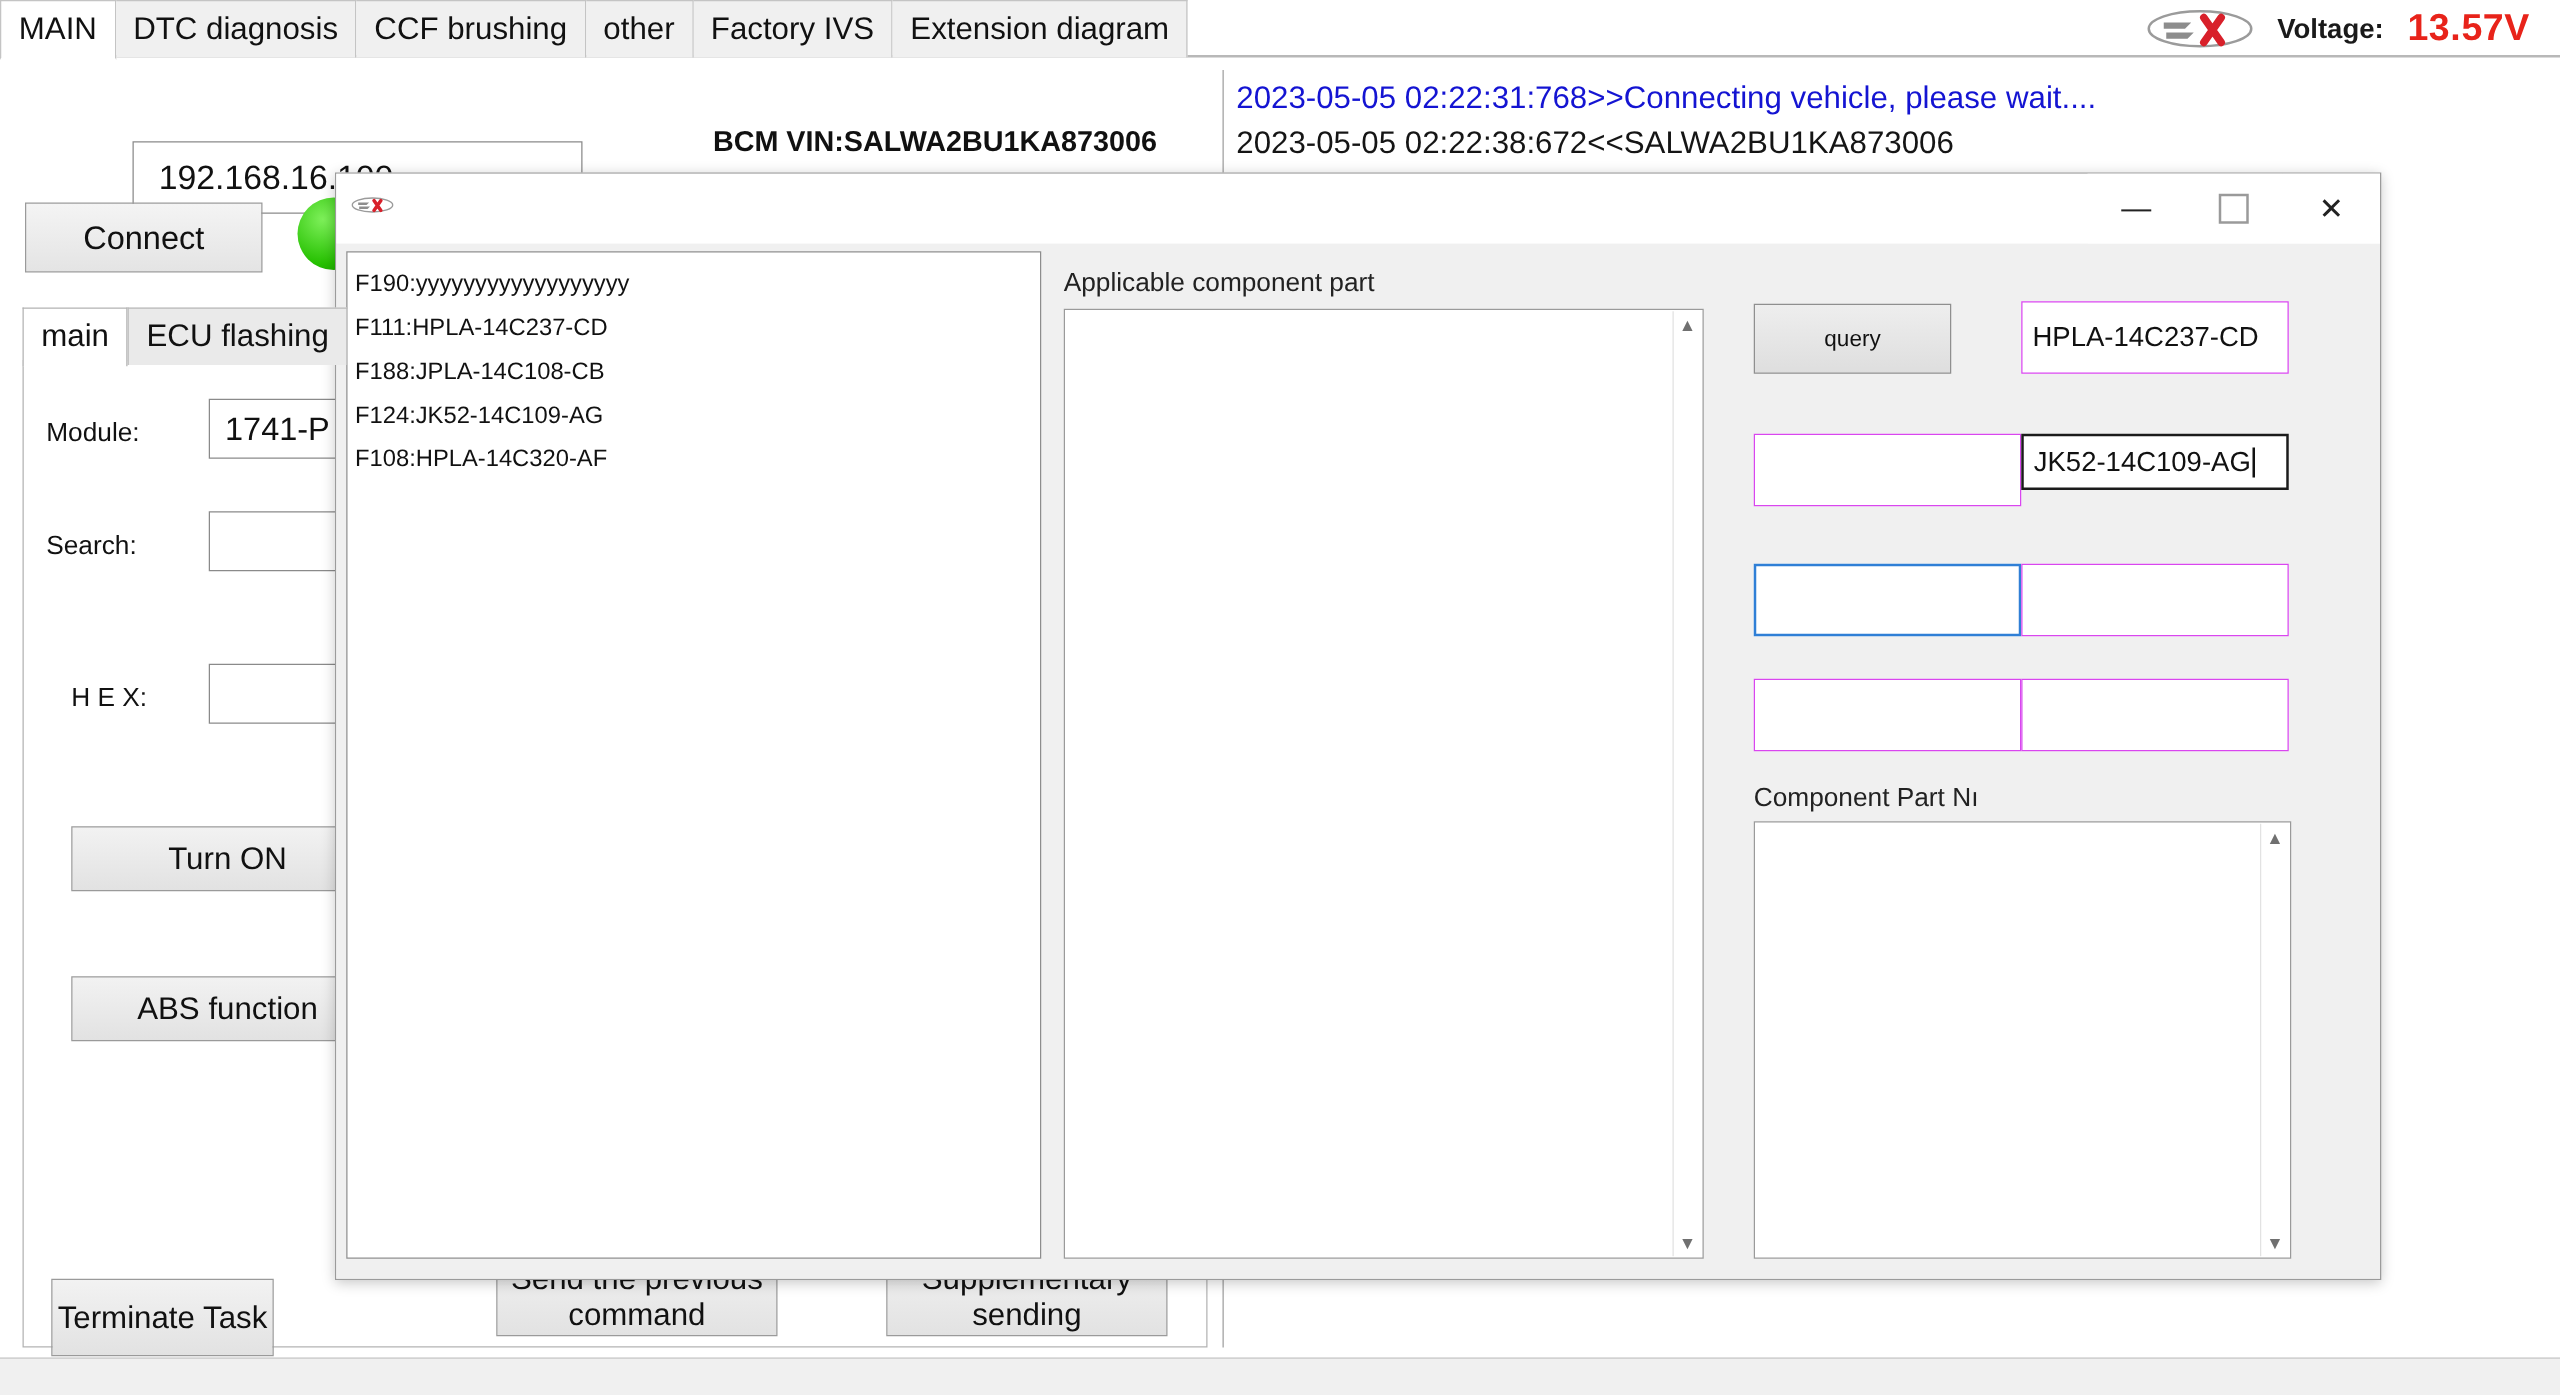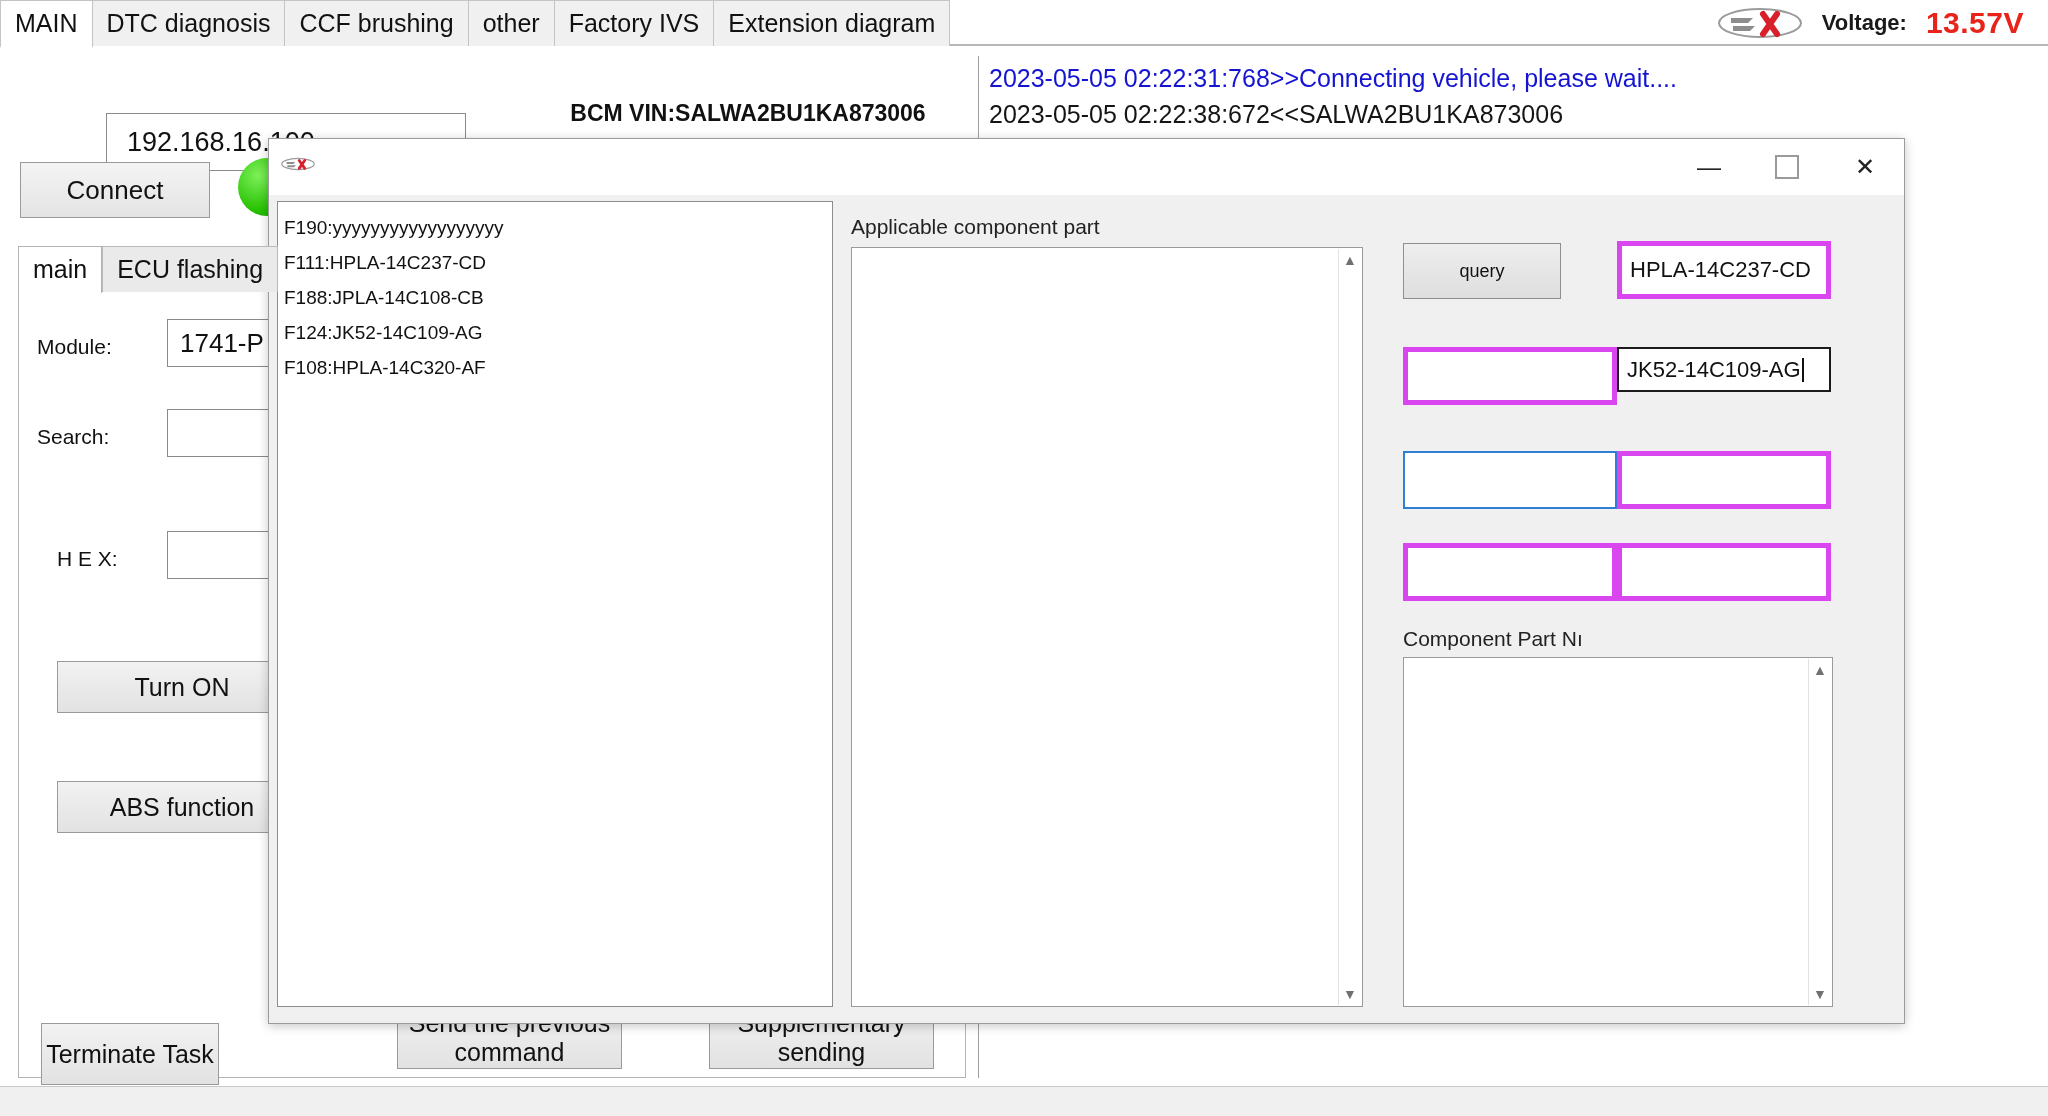--- a/index.html
+++ b/index.html
@@ -321,21 +321,21 @@
     justify-content: center;
     font-size: 14px;
     color: #707070;
   }
   .sb-up { top: 0; }
   .sb-down { bottom: 0; }
 
   .dlg-input {
     position: absolute;
     background: #ffffff;
-    border: 5px solid #d946ef;
+    border: 1px solid #d946ef;
     box-sizing: border-box;
     font-size: 22px;
     color: #111;
     display: flex;
     align-items: center;
     padding-left: 8px;
     white-space: nowrap;
     overflow: hidden;
   }
   .dlg-input.focused {

